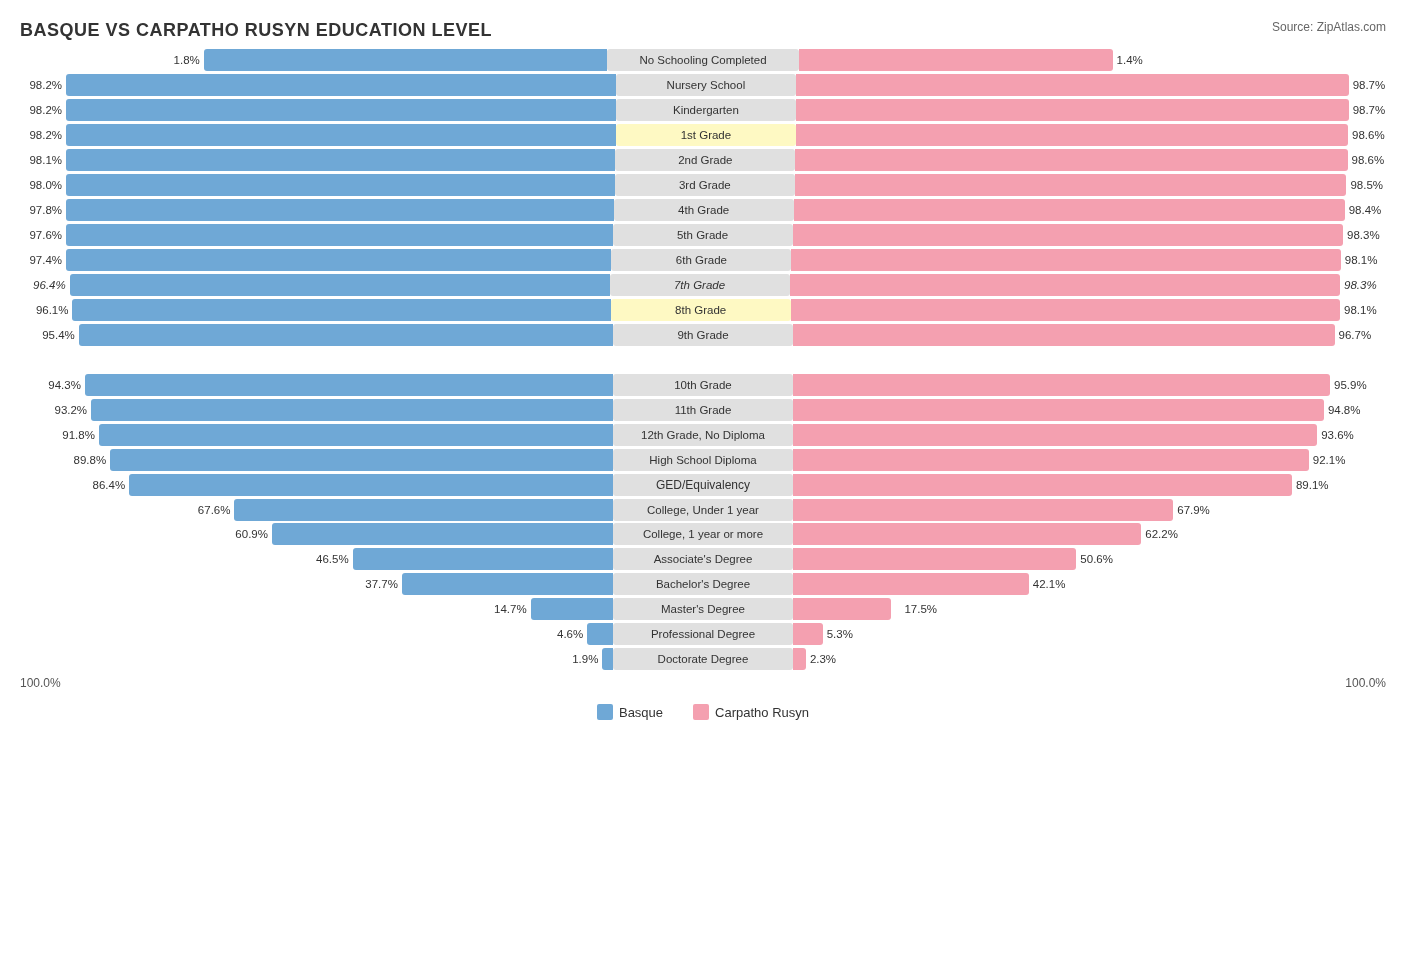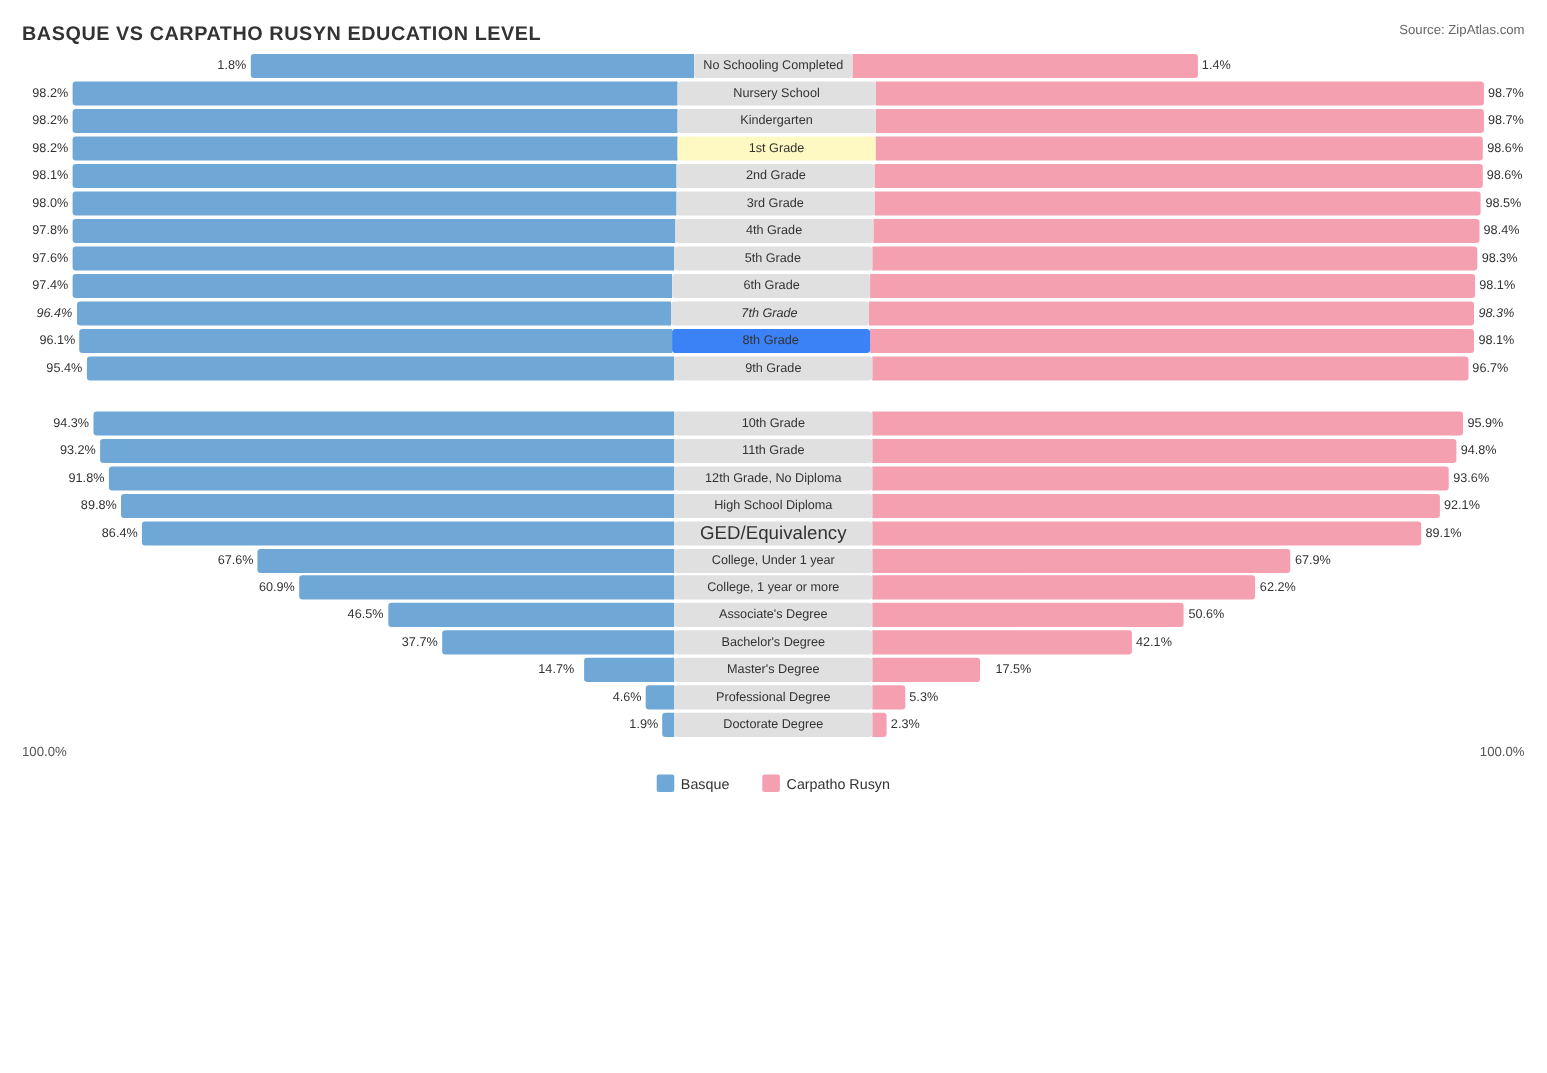--- a/index.html
+++ b/index.html
@@ -116,21 +116,21 @@
     <div class="chart-title">BASQUE VS CARPATHO RUSYN EDUCATION LEVEL</div>
     <div class="source">Source: ZipAtlas.com</div>
   </div>
 
   <div class="chart-body" id="chart-body">
   <div class="main-chart-row" style="margin-bottom: 3px;">
         <div class="left-bar-area" style="width: 610px; display: flex; align-items: center; justify-content: flex-end; gap: 4px; flex-shrink: 0;">
           <span class="val-label" style="min-width: 42px; text-align: right; font-size: 11.5px;">1.8%</span>
           <div class="bar-blue" style="width: 403.2px; height: 22px; border-radius: 3px 0px 0px 3px; flex-shrink: 0;"></div>
         </div>
-        <div class="label-center" style="width: 144px; flex-shrink: 0; text-align: center; font-size: 11.5px; background: rgb(224, 224, 224); border-radius: 3px; padding: 2px 6px; height: 22px; display: flex; align-items: center; justify-content: center;">No Schooling Completed</div>
+        <div class="label-center" style="width: 192px; flex-shrink: 0; text-align: center; font-size: 11.5px; background: rgb(224, 224, 224); border-radius: 3px; padding: 2px 6px; height: 22px; display: flex; align-items: center; justify-content: center;">No Schooling Completed</div>
         <div class="right-bar-area" style="width: 610px; display: flex; align-items: center; gap: 4px; flex-shrink: 0;">
           <div class="bar-pink" style="width: 313.6px; height: 22px; border-radius: 0px 3px 3px 0px; flex-shrink: 0;"></div>
           <span class="val-label" style="min-width: 42px; font-size: 11.5px;">1.4%</span>
         </div>
       </div>
       <div class="main-chart-row" style="margin-bottom: 3px;">
         <div class="left-bar-area" style="width: 610px; display: flex; align-items: center; justify-content: flex-end; gap: 4px; flex-shrink: 0;">
           <span class="val-label" style="min-width: 42px; text-align: right; font-size: 11.5px;">98.2%</span>
           <div class="bar-blue" style="width: 549.92px; height: 22px; border-radius: 3px 0px 0px 3px; flex-shrink: 0;"></div>
         </div>
@@ -226,21 +226,21 @@
         <div class="right-bar-area" style="width: 610px; display: flex; align-items: center; gap: 4px; flex-shrink: 0;">
           <div class="bar-pink" style="width: 550.48px; height: 22px; border-radius: 0px 3px 3px 0px; flex-shrink: 0;"></div>
           <span class="val-label" style="min-width: 42px; font-size: 11.5px;">98.3%</span>
         </div>
       </div>
       <div class="main-chart-row" style="margin-bottom: 3px;">
         <div class="left-bar-area" style="width: 610px; display: flex; align-items: center; justify-content: flex-end; gap: 4px; flex-shrink: 0;">
           <span class="val-label" style="min-width: 42px; text-align: right; font-size: 11.5px;">96.1%</span>
           <div class="bar-blue" style="width: 538.16px; height: 22px; border-radius: 3px 0px 0px 3px; flex-shrink: 0;"></div>
         </div>
-        <div class="label-center" style="width: 180px; flex-shrink: 0; text-align: center; font-size: 11.5px; background: #3b82f6; border-radius: 3px; padding: 2px 6px; height: 22px; display: flex; align-items: center; justify-content: center;">8th Grade</div>
+        <div class="label-center" style="width: 180px; flex-shrink: 0; text-align: center; font-size: 11.5px; background: #fef9c3; border-radius: 3px; padding: 2px 6px; height: 22px; display: flex; align-items: center; justify-content: center;">8th Grade</div>
         <div class="right-bar-area" style="width: 610px; display: flex; align-items: center; gap: 4px; flex-shrink: 0;">
           <div class="bar-pink" style="width: 549.36px; height: 22px; border-radius: 0px 3px 3px 0px; flex-shrink: 0;"></div>
           <span class="val-label" style="min-width: 42px; font-size: 11.5px;">98.1%</span>
         </div>
       </div>
       <div class="main-chart-row" style="margin-bottom: 3px;">
         <div class="left-bar-area" style="width: 610px; display: flex; align-items: center; justify-content: flex-end; gap: 4px; flex-shrink: 0;">
           <span class="val-label" style="min-width: 42px; text-align: right; font-size: 11.5px;">95.4%</span>
           <div class="bar-blue" style="width: 534.24px; height: 22px; border-radius: 3px 0px 0px 3px; flex-shrink: 0;"></div>
         </div>
@@ -292,21 +292,21 @@
         <div class="right-bar-area" style="width: 610px; display: flex; align-items: center; gap: 4px; flex-shrink: 0;">
           <div class="bar-pink" style="width: 515.76px; height: 22px; border-radius: 0px 3px 3px 0px; flex-shrink: 0;"></div>
           <span class="val-label" style="min-width: 42px; font-size: 11.5px;">92.1%</span>
         </div>
       </div>
       <div class="main-chart-row" style="margin-bottom: 3px;">
         <div class="left-bar-area" style="width: 610px; display: flex; align-items: center; justify-content: flex-end; gap: 4px; flex-shrink: 0;">
           <span class="val-label" style="min-width: 42px; text-align: right; font-size: 11.5px;">86.4%</span>
           <div class="bar-blue" style="width: 483.84px; height: 22px; border-radius: 3px 0px 0px 3px; flex-shrink: 0;"></div>
         </div>
-        <div class="label-center" style="width: 180px; flex-shrink: 0; text-align: center; font-size: 17px; background: rgb(224, 224, 224); border-radius: 3px; padding: 2px 6px; height: 22px; display: flex; align-items: center; justify-content: center;">GED/Equivalency</div>
+        <div class="label-center" style="width: 180px; flex-shrink: 0; text-align: center; font-size: 12px; background: rgb(224, 224, 224); border-radius: 3px; padding: 2px 6px; height: 22px; display: flex; align-items: center; justify-content: center;">GED/Equivalency</div>
         <div class="right-bar-area" style="width: 610px; display: flex; align-items: center; gap: 4px; flex-shrink: 0;">
           <div class="bar-pink" style="width: 498.96px; height: 22px; border-radius: 0px 3px 3px 0px; flex-shrink: 0;"></div>
           <span class="val-label" style="min-width: 42px; font-size: 11.5px;">89.1%</span>
         </div>
       </div>
       <div class="main-chart-row" style="margin-bottom: 2px;">
         <div class="left-bar-area" style="width: 610px; display: flex; align-items: center; justify-content: flex-end; gap: 4px; flex-shrink: 0;">
           <span class="val-label" style="min-width: 42px; text-align: right; font-size: 11.5px;">67.6%</span>
           <div class="bar-blue" style="width: 378.56px; height: 22px; border-radius: 3px 0px 0px 3px; flex-shrink: 0;"></div>
         </div>
@@ -344,25 +344,25 @@
           <div class="bar-blue" style="width: 211.12px; height: 22px; border-radius: 3px 0px 0px 3px; flex-shrink: 0;"></div>
         </div>
         <div class="label-center" style="width: 180px; flex-shrink: 0; text-align: center; font-size: 11.5px; background: rgb(224, 224, 224); border-radius: 3px; padding: 2px 6px; height: 22px; display: flex; align-items: center; justify-content: center;">Bachelor's Degree</div>
         <div class="right-bar-area" style="width: 610px; display: flex; align-items: center; gap: 4px; flex-shrink: 0;">
           <div class="bar-pink" style="width: 235.76px; height: 22px; border-radius: 0px 3px 3px 0px; flex-shrink: 0;"></div>
           <span class="val-label" style="min-width: 42px; font-size: 11.5px;">42.1%</span>
         </div>
       </div>
       <div class="main-chart-row" style="margin-bottom: 3px;">
         <div class="left-bar-area" style="width: 610px; display: flex; align-items: center; justify-content: flex-end; gap: 4px; flex-shrink: 0;">
-          <span class="val-label" style="min-width: 42px; text-align: center; font-size: 11.5px;">14.7%</span>
+          <span class="val-label" style="min-width: 42px; text-align: right; font-size: 11.5px;">14.7%</span>
           <div class="bar-blue" style="width: 82.32px; height: 22px; border-radius: 3px 0px 0px 3px; flex-shrink: 0;"></div>
         </div>
         <div class="label-center" style="width: 180px; flex-shrink: 0; text-align: center; font-size: 11.5px; background: rgb(224, 224, 224); border-radius: 3px; padding: 2px 6px; height: 22px; display: flex; align-items: center; justify-content: center;">Master's Degree</div>
-        <div class="right-bar-area" style="width: 610px; display: flex; align-items: center; gap: 14px; flex-shrink: 0;">
+        <div class="right-bar-area" style="width: 610px; display: flex; align-items: center; gap: 4px; flex-shrink: 0; text-align: right;">
           <div class="bar-pink" style="width: 98px; height: 22px; border-radius: 0px 3px 3px 0px; flex-shrink: 0;"></div>
           <span class="val-label" style="min-width: 42px; font-size: 11.5px;">17.5%</span>
         </div>
       </div>
       <div class="main-chart-row" style="margin-bottom: 3px;">
         <div class="left-bar-area" style="width: 610px; display: flex; align-items: center; justify-content: flex-end; gap: 4px; flex-shrink: 0;">
           <span class="val-label" style="min-width: 42px; text-align: right; font-size: 11.5px;">4.6%</span>
           <div class="bar-blue" style="width: 25.76px; height: 22px; border-radius: 3px 0px 0px 3px; flex-shrink: 0;"></div>
         </div>
         <div class="label-center" style="width: 180px; flex-shrink: 0; text-align: center; font-size: 11.5px; background: rgb(224, 224, 224); border-radius: 3px; padding: 2px 6px; height: 22px; display: flex; align-items: center; justify-content: center;">Professional Degree</div>

